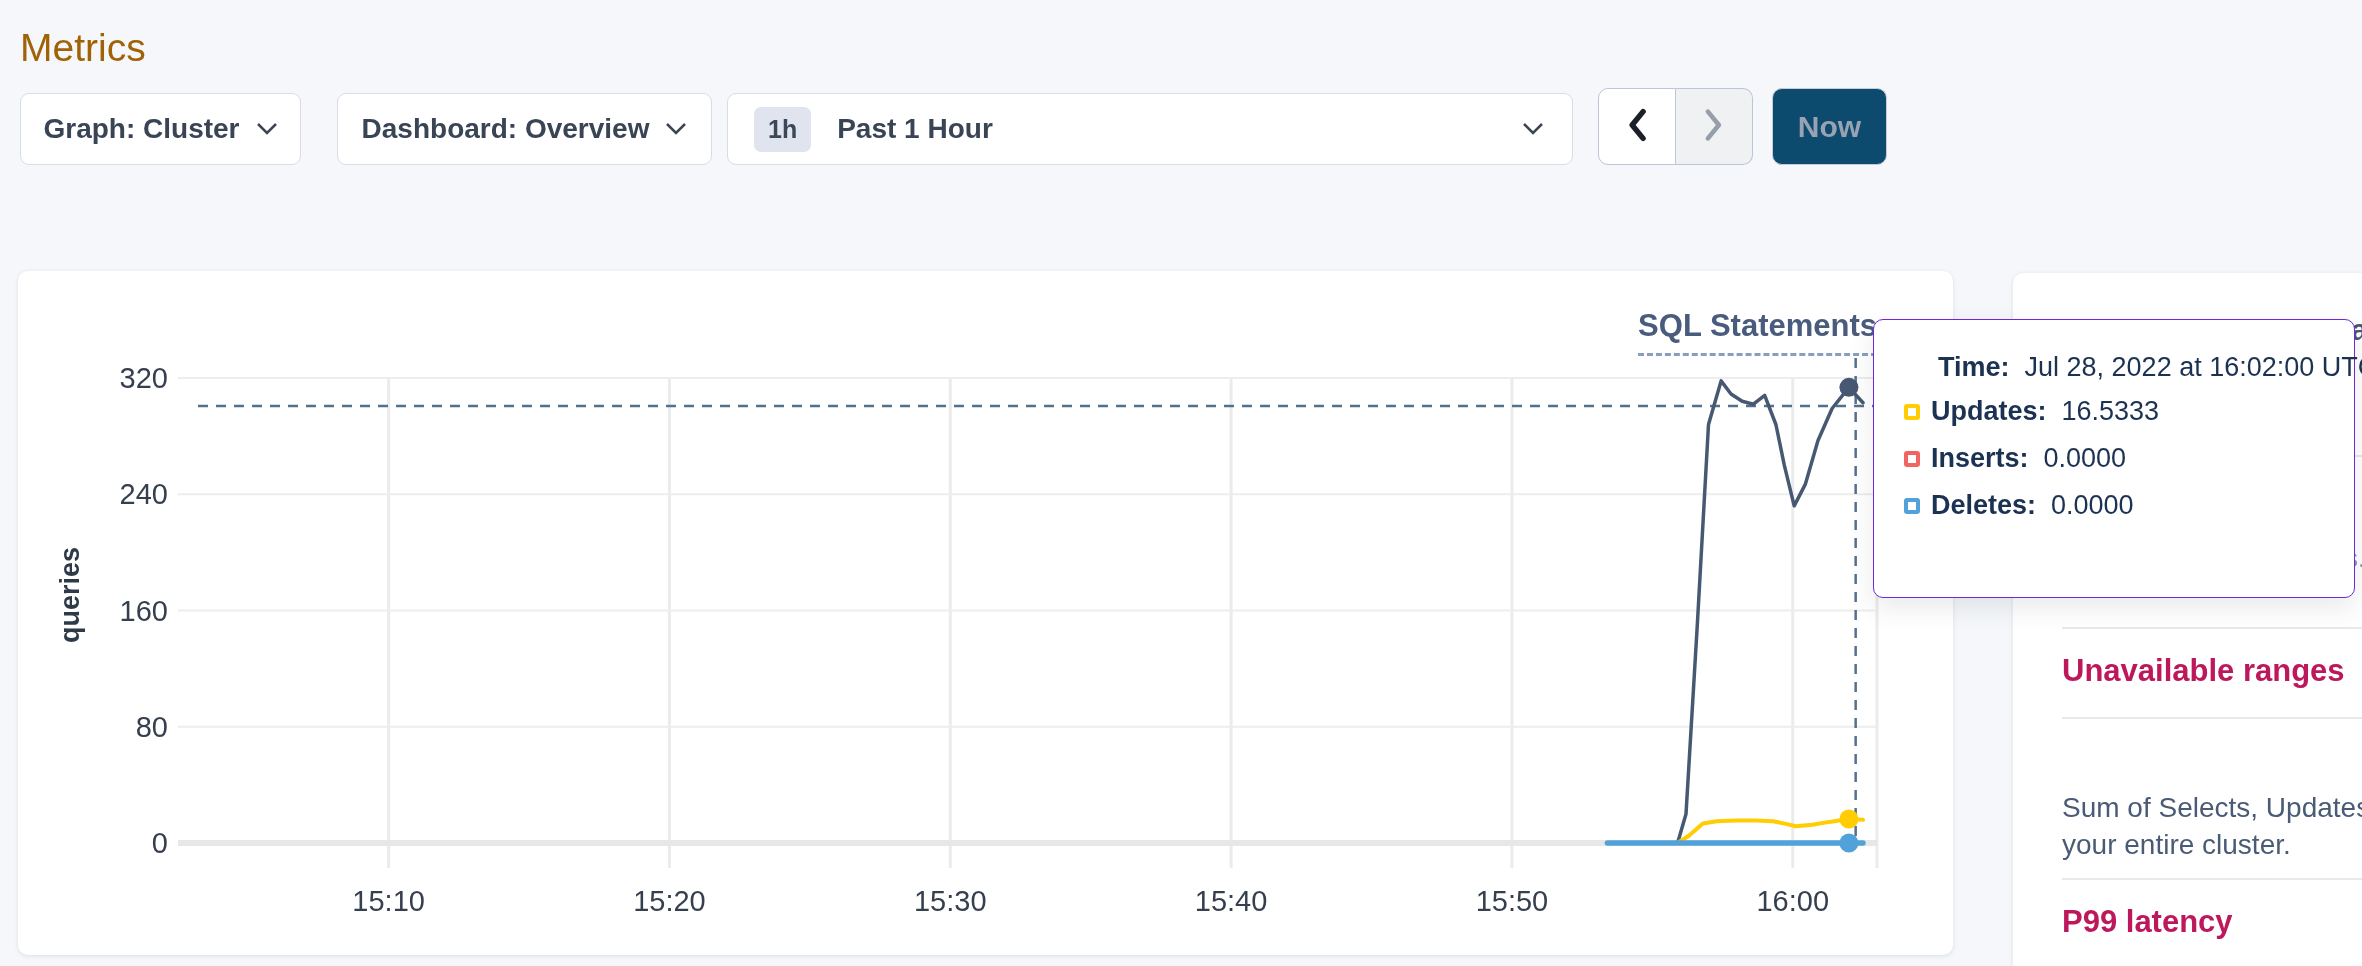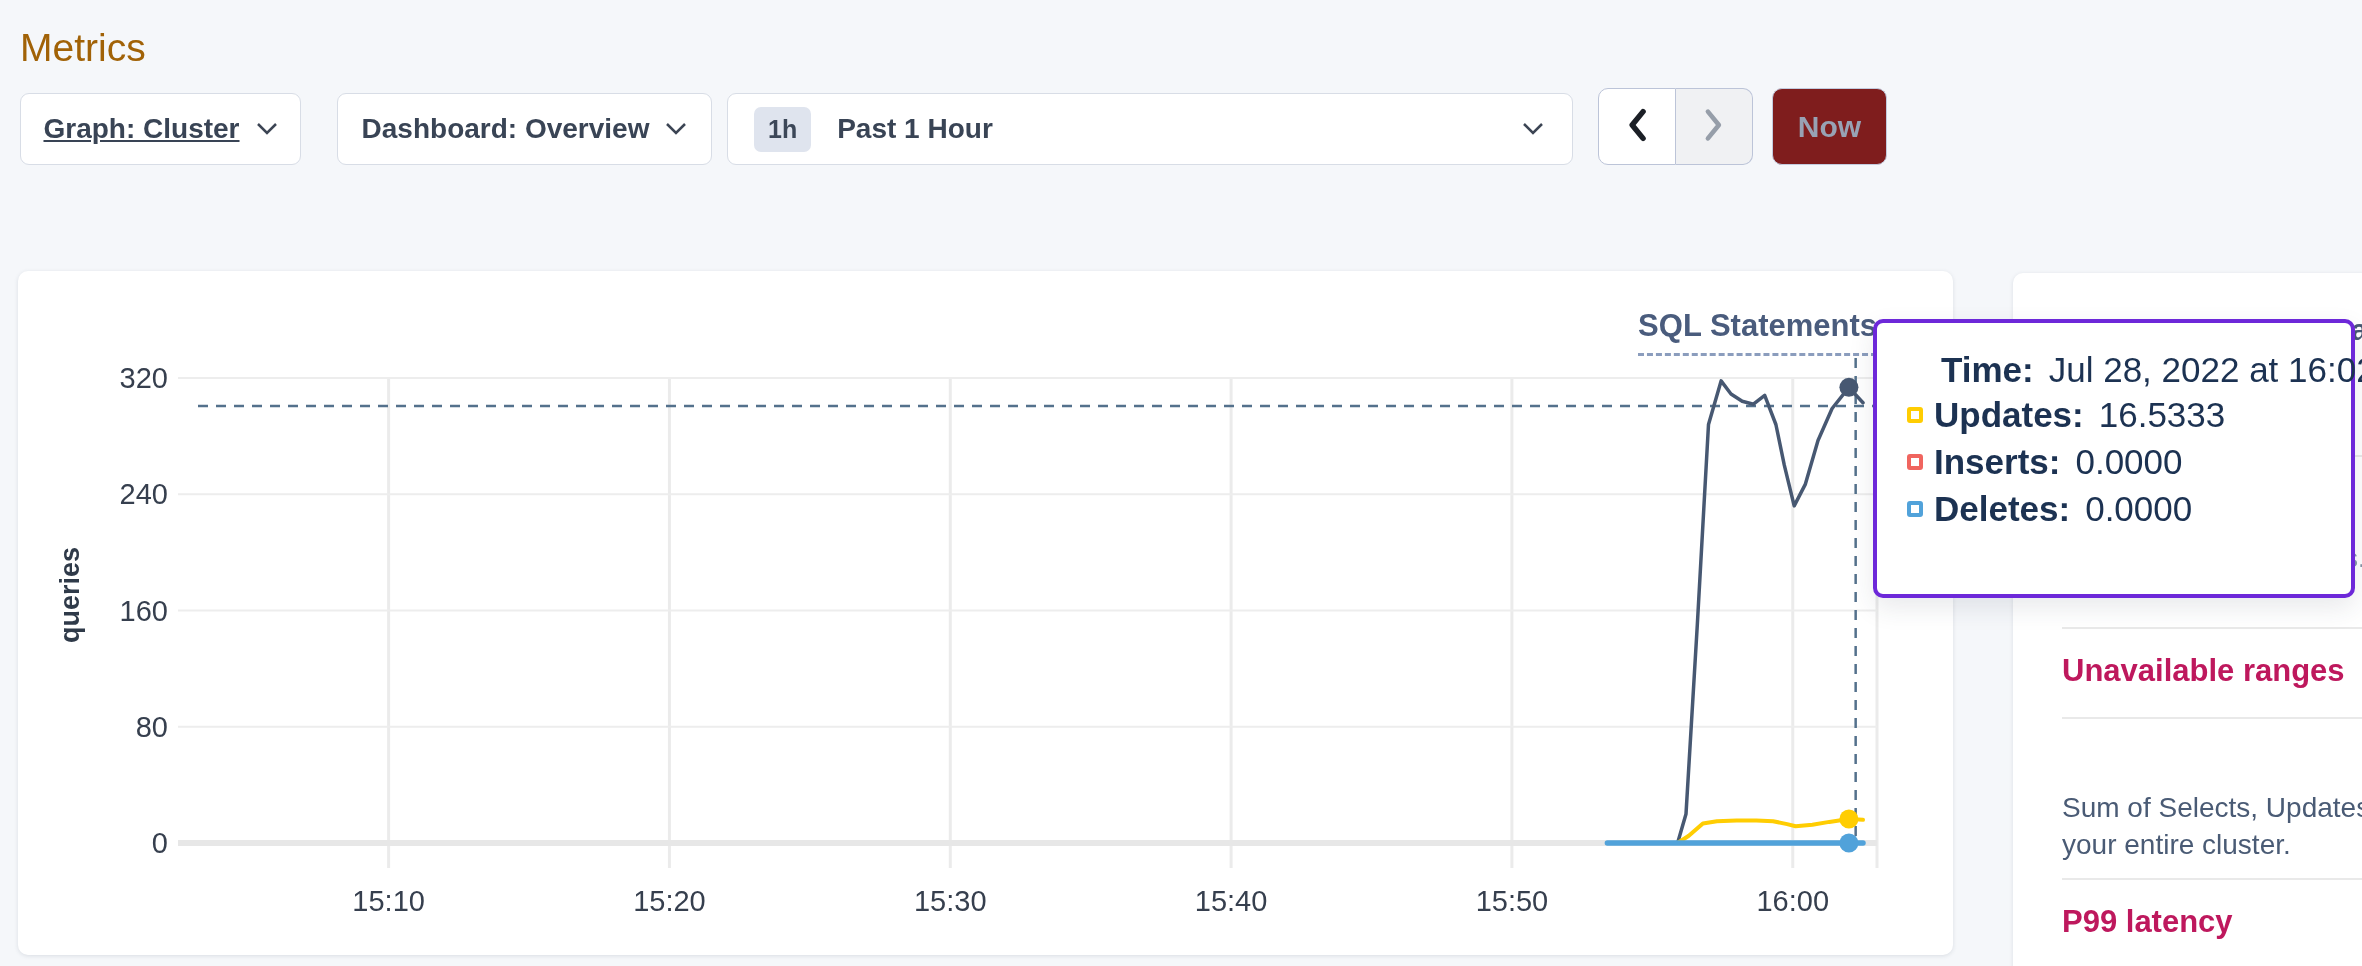--- a/index.html
+++ b/index.html
@@ -9,38 +9,38 @@
     background:#f5f7fa; font-family:"Liberation Sans",sans-serif; color:#394455;
   }
   .page-title { position:absolute; left:20px; top:0px; font-size:39px; font-weight:500; color:#a16207; }
 
   
   .btn {
     position:absolute; top:93px; height:72px; background:#fff;
     border:1px solid #d8dde6; border-radius:9px; display:flex; align-items:center;
     font-size:28px; font-weight:600; color:#394455; cursor:pointer; justify-content:center;
   }
-  #graph-btn   { left:20px;  width:281px;text-decoration:underline; }
+  #graph-btn   { left:20px;  width:281px; }
   #dashboard-btn { left:325px; width:375px;margin-left:12px; }
   .dd-chevron { margin-left:16px; display:flex; align-items:center; color:#3c4554; }
   #time-btn { left:727px; width:846px; justify-content:flex-start; padding:0 26px; }
   .time-badge {
     background:#dfe4ee; border-radius:7px; padding:8px 14px; font-size:25px;
     font-weight:700; color:#3c4758; margin-right:26px;
   }
   .time-chevron { position:absolute; right:28px; display:flex; align-items:center; color:#3c4554; }
   .pager { position:absolute; left:1598px; top:88px; width:155px; height:77px; display:flex; }
   .pager button {
     width:50%; border:1px solid #bcc4d8; background:#fff; display:flex; align-items:center;
     justify-content:center; cursor:pointer; padding:0;
   }
   #prev-btn { border-radius:10px 0 0 10px; color:#1b1f26; }
   #next-btn { border-radius:0 10px 10px 0; border-left:0; background:#f0f1f3; color:#969ea9; }
   #now-btn {
-    left:1772px; top:88px; width:115px; height:77px; position:absolute; background:#7f1d1d;
+    left:1772px; top:88px; width:115px; height:77px; position:absolute; background:#0c4a6e;
     border:1px solid #c3cbde; border-radius:10px; color:#98a2b4; font-size:30px; font-weight:600;
     display:flex; align-items:center; justify-content:center; cursor:pointer;
   }
 
   
   .chart-card {
     position:absolute; left:18px; top:271px; width:1935px; height:684px;
     background:#fff; border-radius:10px; box-shadow:0 1px 4px rgba(60,70,90,.14);
   }
   .chart-title-wrap { position:absolute; top:37px; left:0; right:76px; text-align:right; }
@@ -58,23 +58,23 @@
   .sb-rule { position:absolute; left:49px; width:560px; height:2px; background:#e9e9e9; }
   .sb-h { position:absolute; left:49px; font-size:31px; font-weight:700; color:#be185d; white-space:nowrap; }
   .sb-desc { position:absolute; left:49px; font-size:28px; line-height:37px; color:#4a5b75; white-space:nowrap; }
   .sb-frag1 { position:absolute; left:338px; top:40px; font-size:30px; font-weight:700; color:#475872; }
   .sb-frag2 { position:absolute; left:331px; top:134px; font-size:25px; color:#3e7de2; }
   .sb-frag3 { position:absolute; left:332px; top:270px; font-size:26px; color:#8795a8; }
 
   
   .tooltip {
     position:absolute; left:1873px; top:319px; width:482px; height:279px; z-index:10;
-    background:#fff; border:4px solid #6d28d9; border-radius:10px;
+    background:#fff; border:1px solid #6d28d9; border-radius:10px;
     box-shadow:0 10px 26px rgba(40,50,70,.10); padding:26px 0 0 30px;
-    color:#1c3252; font-size:35px;
+    color:#1c3252; font-size:27px;
   }
   .tt-row { display:flex; align-items:center; height:47px; }
   .tt-time { padding-left:34px; height:42px; }
   .tt-label { font-weight:700; margin-right:15px; white-space:nowrap; }
   .tt-value { font-weight:400; white-space:nowrap; }
   .tt-swatch { width:16px; height:16px; border:4px solid #475872; border-radius:3px; margin-right:11px; flex:0 0 auto; }
 </style>
 </head>
 <body>
 

